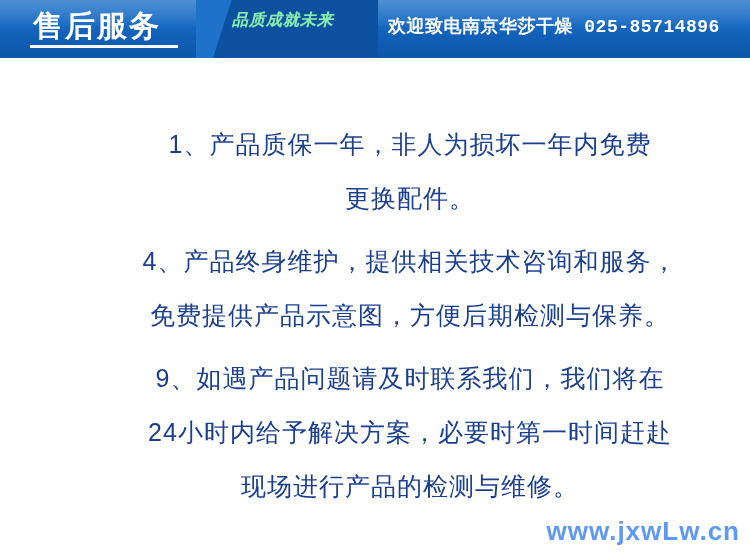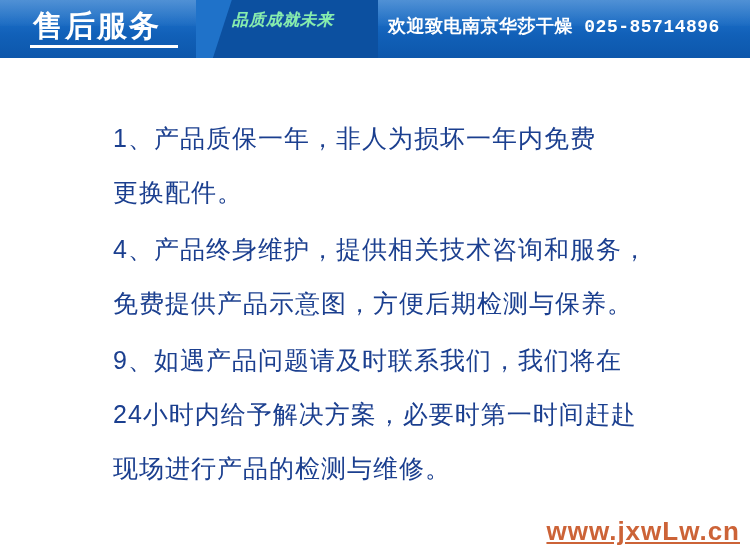--- a/index.html
+++ b/index.html
@@ -112,36 +112,36 @@
     top: 50px;
     width: 600px;
   }
   .para {
     font-family: "Liberation Sans", sans-serif;
     font-size: 25px;
     line-height: 54px;
     color: #1b3f8f;
     letter-spacing: 1px;
     white-space: pre-wrap;
-    margin: 3px;
+    margin: 9px;
+    text-align: center;
   }
 
   
   .watermark {
     position: absolute;
     right: 10px;
     bottom: 6px;
     font-family: "Liberation Sans", sans-serif;
     font-weight: bold;
     font-size: 26px;
     letter-spacing: 1px;
-    color: #c2410c;
+    color: #3b82f6;
     opacity: 0.82;
     white-space: nowrap;
-    text-decoration: underline;
   }
 </style>
 </head>
 <body>
 
 <div class="header">
   <div class="header-sheen"></div>
   <div class="header-title">售后服务</div>
   <div class="title-underline"></div>
   <div class="slogan-box">

